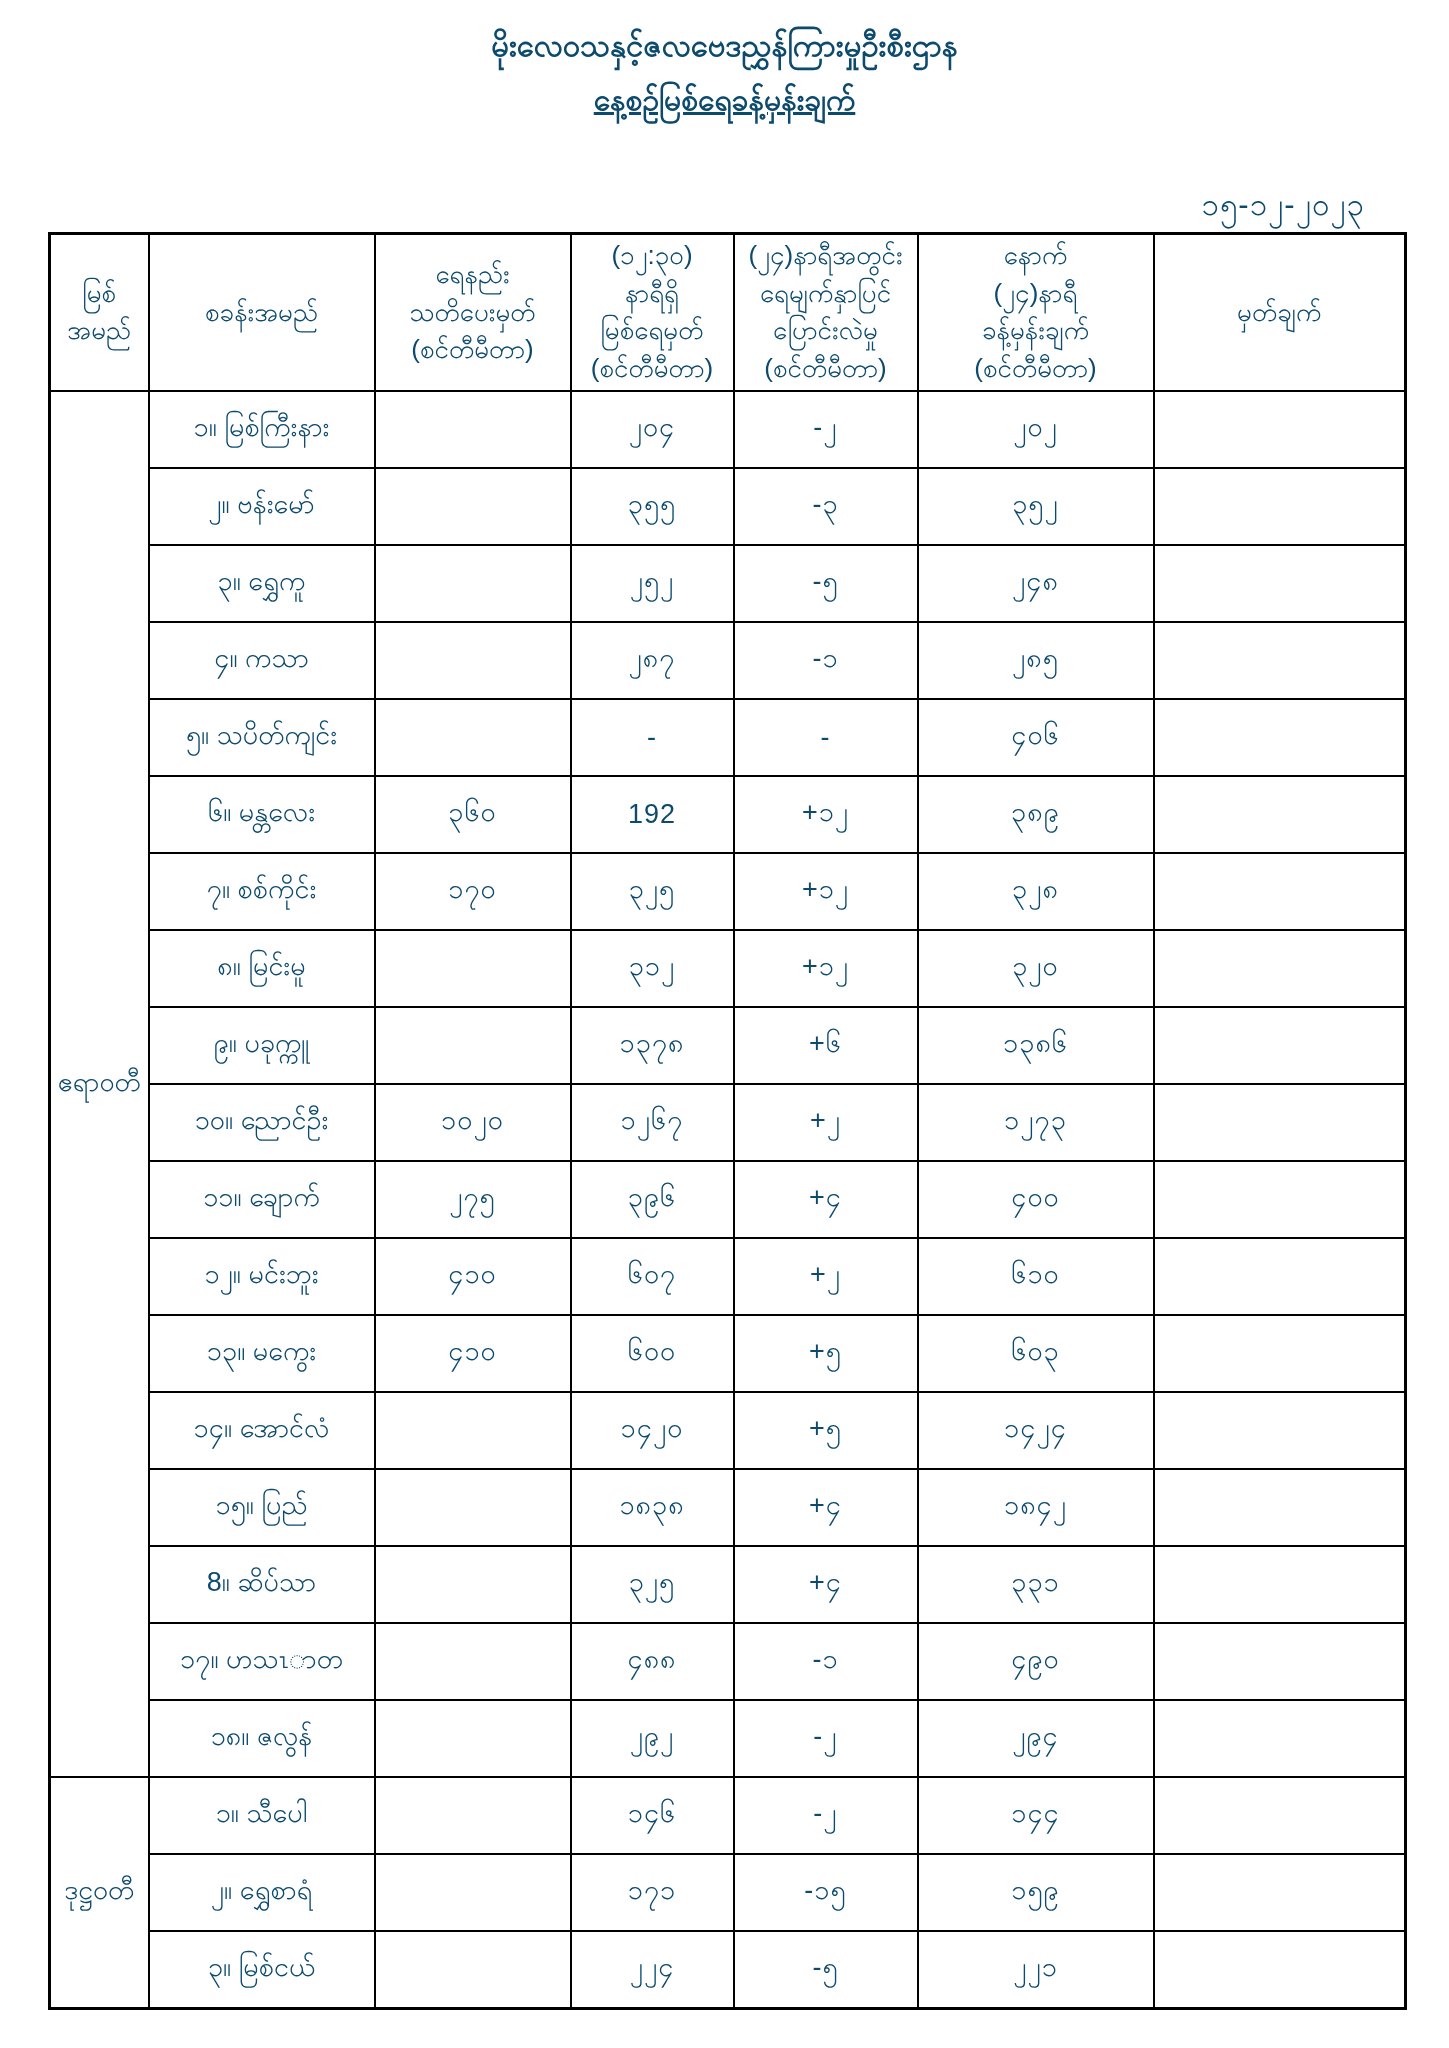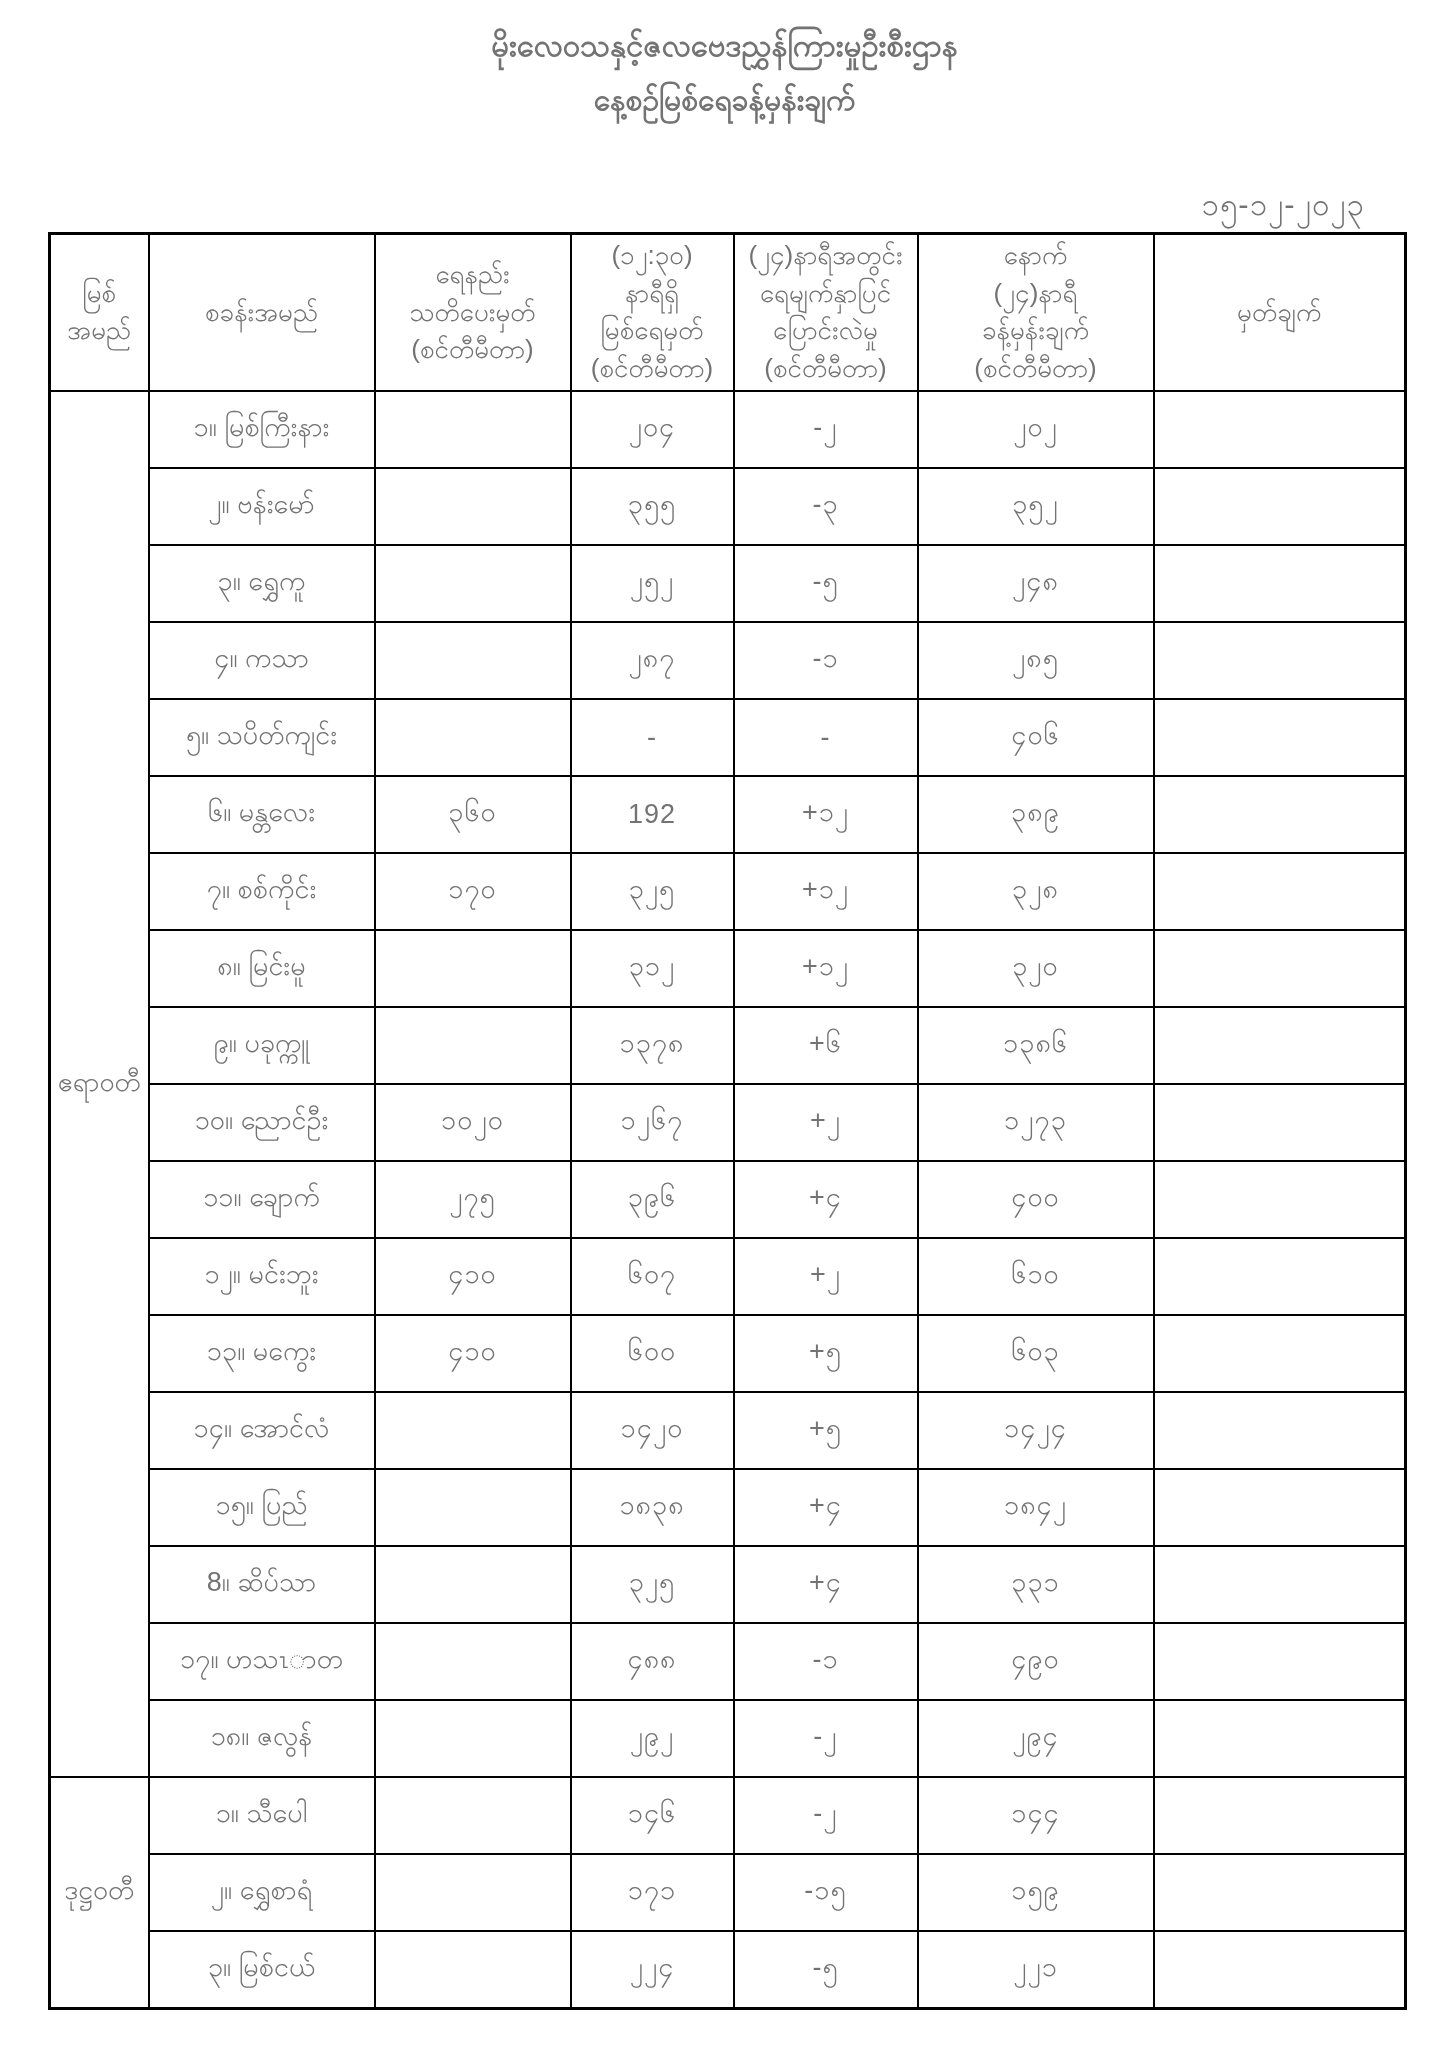--- a/index.html
+++ b/index.html
@@ -1,26 +1,26 @@
 <!DOCTYPE html>
 <html><head>
 <meta charset="utf-8">
 <style>
   html,body { margin:0; padding:0; background:#e8e8e8; }
   .page {
     position:relative;
     width:1449px; height:2048px;
     margin:0 auto;
     background:#ffffff;
-    color:#737373;
+    color:#0c4a6e;
     font-family:"Liberation Sans", sans-serif;
   }
   .title-block { padding-top:30px; text-align:center; }
   .title-line1 { font-size:31px; font-weight:bold; line-height:1.0; }
-  .title-line2 { font-size:30px; font-weight:bold; margin-top:24px; line-height:1.0; }
+  .title-line2 { font-size:30px; font-weight:bold; margin-top:24px; line-height:1.0;text-decoration:underline; }
   .date-line {
     position:absolute; top:184px; right:84px;
     font-size:31px; letter-spacing:1px;
   }
   table.river-table {
     position:absolute; left:48px; top:232px;
     width:1356px;
     border-collapse:collapse;
     table-layout:fixed;
     font-size:27px;

